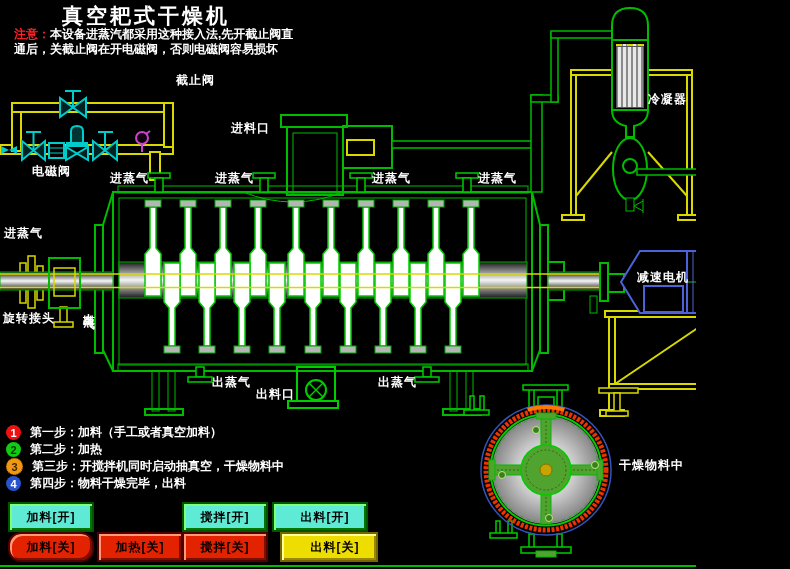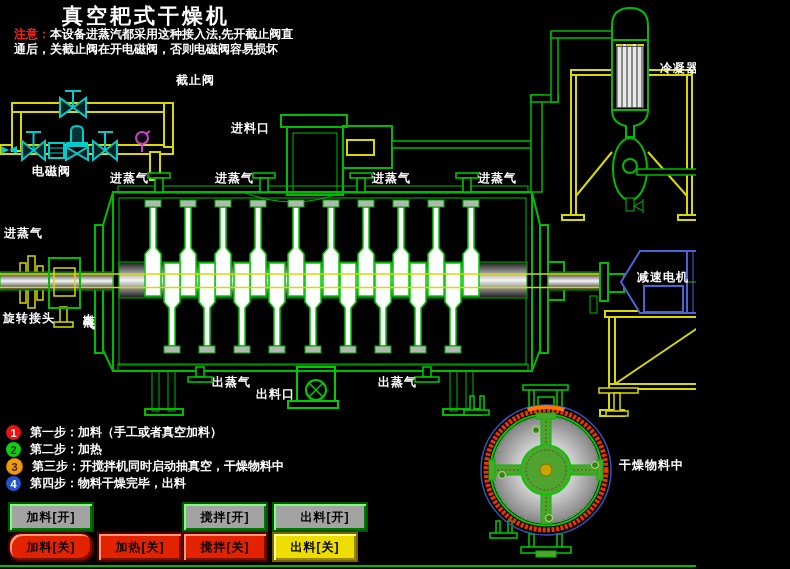--- a/index.html
+++ b/index.html
@@ -16,21 +16,21 @@
          border-top:2px dashed #d9d900;box-shadow:0 0 0 1px #555 inset;}
   .step{position:absolute;left:6px;display:flex;align-items:center;gap:9px;color:#fff;font-size:12px;font-weight:bold;}
   .badge{width:15px;height:15px;border-radius:50%;display:flex;align-items:center;justify-content:center;
          font-size:11px;font-weight:bold;flex:0 0 15px;}
   .badge.s1{background:#ee1111;color:#fff;}
   .badge.s2{background:#11cc11;color:#003300;}
   .badge.s3{background:#ee9911;color:#442200;border:1px dotted #aa5500;}
   .badge.s4{background:#2753cc;color:#fff;}
   .btn{position:absolute;width:82px;height:26px;display:flex;align-items:center;justify-content:center;
        color:#000;font-size:12px;font-weight:bold;letter-spacing:1px;cursor:pointer;}
-  .btn.green{background:#a3a3a3;border:2px solid #005500;
+  .btn.green{background:#5eead4;border:2px solid #005500;
              box-shadow:inset 2px 2px 0 #7dff7d,inset -2px -2px 0 #007700;}
   .btn.red{background:#e32200;border:2px solid #550000;
            box-shadow:inset 2px 2px 0 #ff9977,inset -2px -2px 0 #7a1100;}
   .btn.yellow{background:#eedd00;border:2px solid #776600;
               box-shadow:inset 2px 2px 0 #ffff99,inset -2px -2px 0 #998800;}
 </style>
 </head>
 <body>
 
 <div id="root">
@@ -347,21 +347,21 @@
 <div class="lbl" style="left:4px;top:225px;">进蒸气</div>
 <div class="lbl" style="left:110px;top:170px;">进蒸气</div>
 <div class="lbl" style="left:215px;top:170px;">进蒸气</div>
 <div class="lbl" style="left:372px;top:170px;">进蒸气</div>
 <div class="lbl" style="left:478px;top:170px;">进蒸气</div>
 <div class="lbl vert" style="left:80px;top:303px;height:48px;">出蒸气</div>
 <div class="lbl" style="left:212px;top:374px;">出蒸气</div>
 <div class="lbl" style="left:378px;top:374px;">出蒸气</div>
 <div class="lbl" style="left:256px;top:386px;">出料口</div>
 <div class="lbl" style="left:3px;top:310px;">旋转接头</div>
-<div class="lbl" style="left:648px;top:60px;margin-left:12px;">冷凝器</div>
+<div class="lbl" style="left:648px;top:91px;">冷凝器</div>
 <div class="lbl" style="left:734px;top:154px;">真空泵</div>
 <div class="lbl" style="left:637px;top:269px;">减速电机</div>
 <div class="lbl" style="left:619px;top:457px;">干燥物料中</div>
 
 <div class="step" style="top:424px;">
   <span class="badge s1">1</span>
   <span>第一步：加料（手工或者真空加料）</span>
 </div>
 <div class="step" style="top:441px;">
   <span class="badge s2">2</span>
@@ -375,15 +375,15 @@
   <span class="badge s4">4</span>
   <span>第四步：物料干燥完毕，出料</span>
 </div>
 
 <div class="btn green" style="left:8px;top:502px;">加料[开]</div>
 <div class="btn green" style="left:182px;top:502px;">搅拌[开]</div>
 <div class="btn green" style="left:272px;top:502px;padding-left:10px;">出料[开]</div>
 <div class="btn red" style="left:8px;top:532px;border-radius:13px;">加料[关]</div>
 <div class="btn red" style="left:97px;top:532px;">加热[关]</div>
 <div class="btn red" style="left:182px;top:532px;">搅拌[关]</div>
-<div class="btn yellow" style="left:272px;top:532px;">出料[关]</div>
+<div class="btn yellow" style="left:280px;top:532px;padding-left:12px;">出料[关]</div>
 
 </div>
 
 </body></html>

